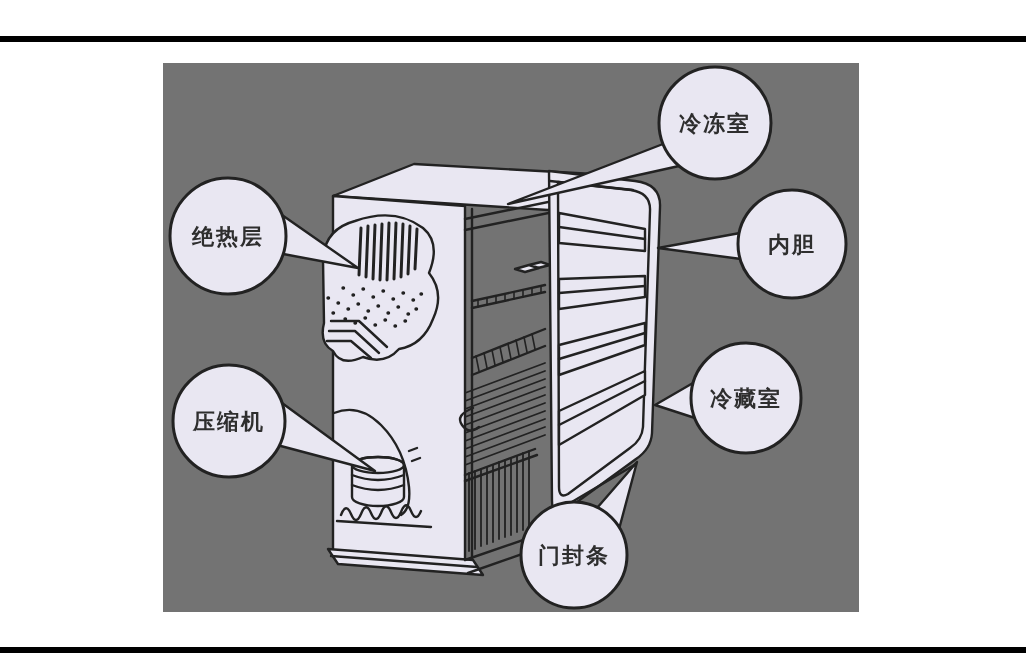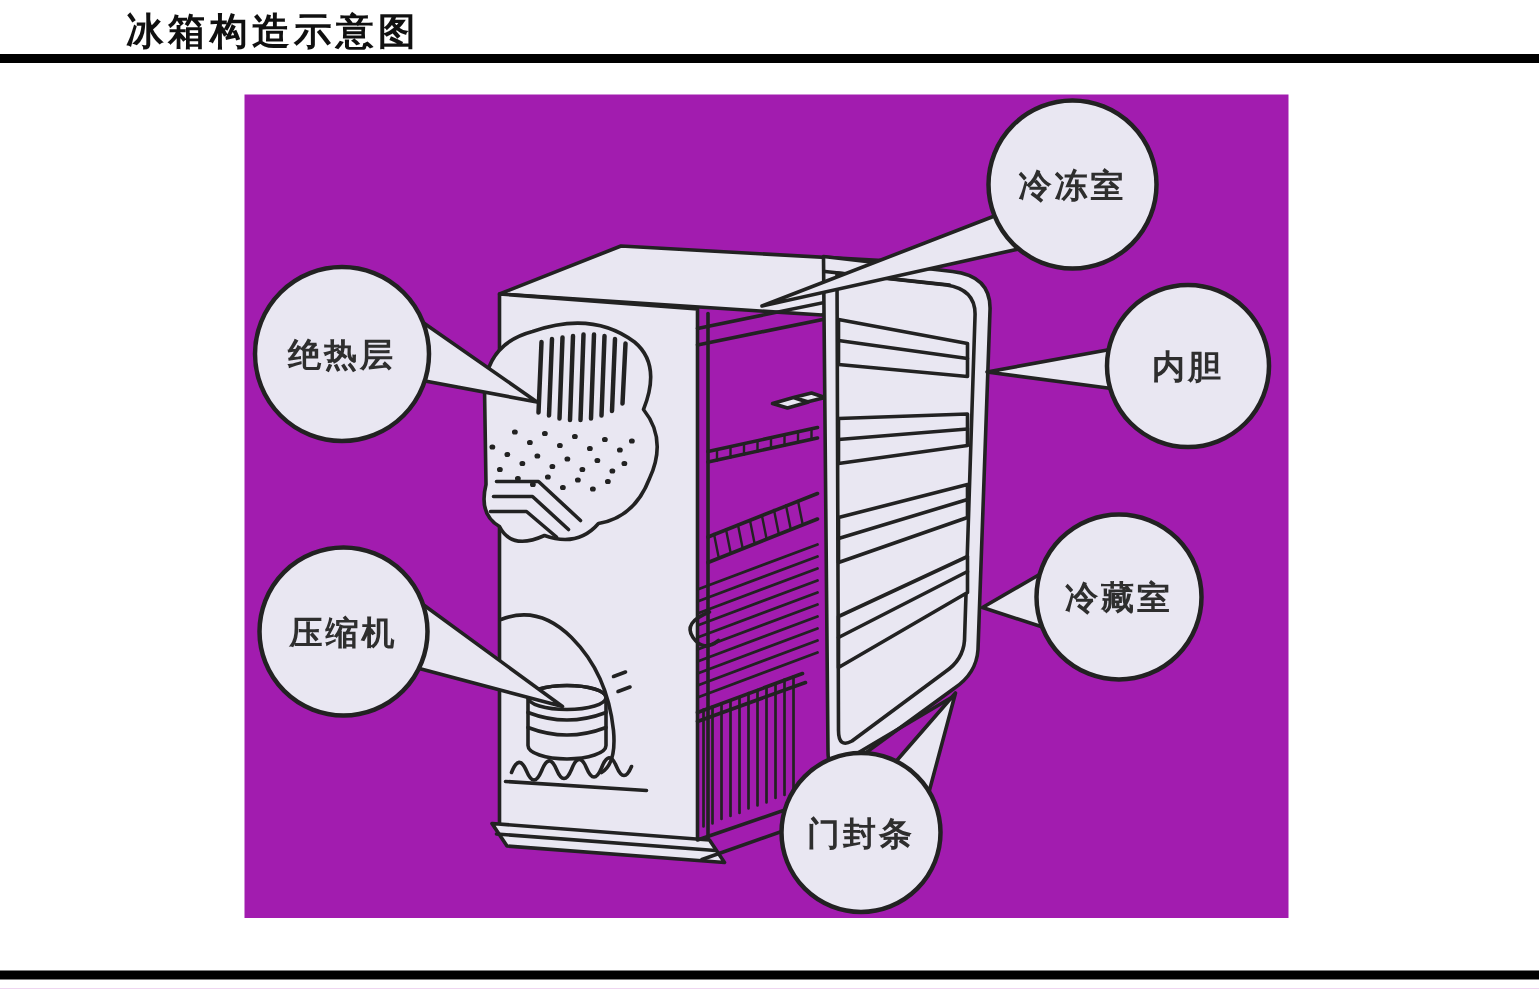--- a/index.html
+++ b/index.html
@@ -3,30 +3,29 @@
 <meta charset="utf-8">
 <style>
   html,body{margin:0;padding:0;background:#fff;}
   #stage{position:relative;width:1026px;height:659px;background:#ffffff;overflow:hidden;
          font-family:"Liberation Sans","DejaVu Sans",sans-serif;}
   .page-title{position:absolute;left:84px;top:4px;font-size:25px;font-weight:700;
               letter-spacing:3px;color:#101010;}
   .rule{position:absolute;left:0;width:100%;height:6px;background:#000;}
   .rule-top{top:36px;}
   .rule-bottom{top:647px;}
-  .scan-panel{position:absolute;left:163px;top:63px;width:696px;height:549px;background:#a21caf;}
+  .scan-panel{position:absolute;left:163px;top:63px;width:696px;height:549px;background:#737373;}
   svg text.bubble-label{font-family:"Liberation Sans","DejaVu Sans",sans-serif;
        font-size:22px;font-weight:700;letter-spacing:2px;fill:#2e2e2e;}
 </style>
 </head>
 <body>
 
 <div id="stage">
 
-  <div class="page-title">冰箱构造示意图</div>
   <div class="rule rule-top"></div>
   <div class="rule rule-bottom"></div>
 
   <div class="scan-panel">
     <svg width="696" height="549" viewBox="0 0 696 549">
       <defs>
         <clipPath id="blobClip">
           <path d="M192,158 Q232,144 260,165 Q278,180 266,210 Q282,230 270,256 Q260,282 236,286 Q222,302 200,294 Q178,304 170,288 Q156,280 161,260 L160,196 Q162,166 192,158 Z"></path>
         </clipPath>
       </defs>

